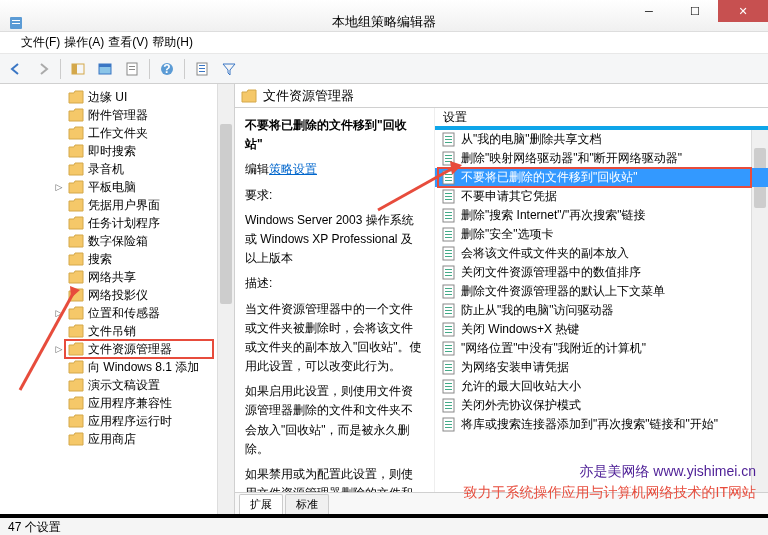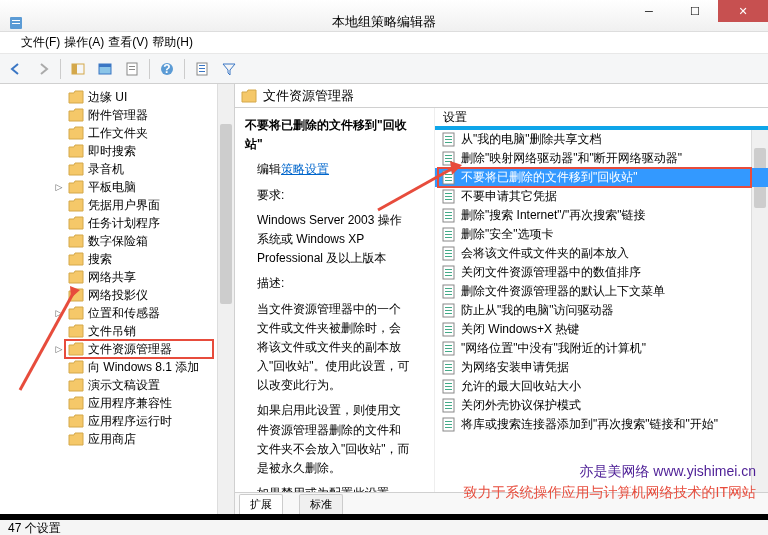--- a/index.html
+++ b/index.html
@@ -22,33 +22,33 @@
 .node.sel{position:relative}
 .node.sel::after{content:"";position:absolute;left:64px;right:20px;top:-1px;bottom:-1px;border:2px solid #e74c3c;pointer-events:none}
 .folder{width:16px;height:14px;display:inline-block}
 .folder svg{display:block}
 .detail{flex:1;display:flex;flex-direction:column;overflow:hidden}
 .dhead{height:24px;background:#fff;border-bottom:1px solid #d0d0d0;display:flex;align-items:center;padding:0 6px;gap:6px}
 .dbody{flex:1;display:flex;overflow:hidden}
 .dleft{width:200px;border-right:1px solid #eee;padding:8px 10px;overflow-y:auto;line-height:1.6}
 .dleft .bold{font-weight:700;margin-bottom:6px}
 .dleft a{color:#0066cc;text-decoration:underline}
-.dleft p{margin:6px 12px}
+.dleft p{margin:6px 0}
 .dright{flex:1;overflow:hidden;display:flex;flex-direction:column}
 .colhead{height:22px;border-bottom:4px solid #0ea5e9;display:flex;align-items:center;padding:0 8px}
 .items{flex:1;overflow-y:auto}
 .item{display:flex;align-items:center;height:19px;padding:0 6px;gap:5px;white-space:nowrap;cursor:default}
 .item.sel{background:#3399ff;color:#fff}
 .item.hl{position:relative}
 .item.hl::after{content:"";position:absolute;left:2px;right:16px;top:-1px;bottom:-1px;border:2px solid #e74c3c;pointer-events:none}
 .itemico{width:15px;height:15px;flex-shrink:0}
 .tabs{height:22px;border-top:1px solid #d0d0d0;display:flex;align-items:end;padding:0 4px;background:#f8f8f8}
-.tab{padding:2px 10px;border:1px solid #ccc;border-bottom:none;background:#fff;margin-right:16px;font-size:11px;border-radius:2px 2px 0 0}
+.tab{padding:2px 10px;border:1px solid #ccc;border-bottom:none;background:#fff;margin-right:2px;font-size:11px;border-radius:2px 2px 0 0}
 .tab.inactive{background:#f0f0f0}
-.status{height:22px;border-top:6px solid #000000;display:flex;align-items:center;padding:0 8px;background:#f5f5f5}
+.status{height:22px;border-top:4px solid #000000;display:flex;align-items:center;padding:0 8px;background:#f5f5f5}
 .arrow{position:absolute;pointer-events:none}
 .watermark{position:absolute;right:12px;bottom:32px;text-align:right;line-height:1.5;pointer-events:none}
 .watermark .l1{color:#4c1d95;font-size:14px}
 .watermark .l2{color:#e74c3c;font-size:14px}
 .scrolltrack{position:absolute;right:0;top:0;bottom:0;width:17px;background:#f0f0f0;border-left:1px solid #ddd}
 .scrollthumb{position:absolute;left:2px;right:2px;background:#cdcdcd;border-radius:2px}
 </style>
 </head>
 <body>
 

